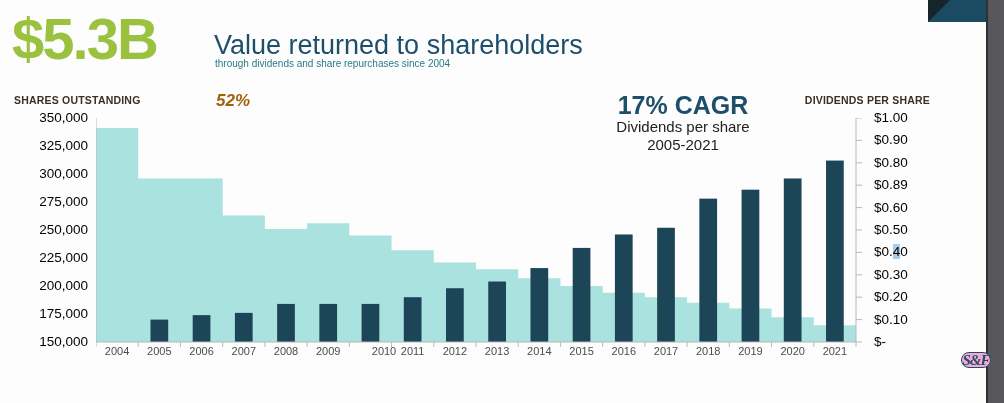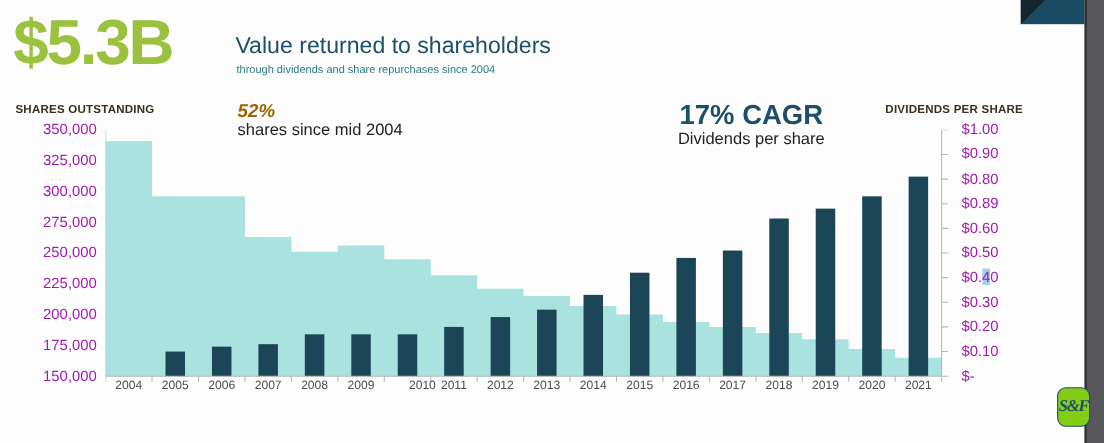--- a/index.html
+++ b/index.html
@@ -47,21 +47,21 @@
     left: 12px; top: 10px;
     font-size: 58px;
     font-weight: bold;
     color: #9ac23f;
     letter-spacing: -2px;
     line-height: 1;
   }
   .hero-title {
     position: absolute;
     left: 214px; top: 30px;
-    font-size: 21px;
+    font-size: 27px;
     color: #1d4f6b;
     line-height: 1.15;
     white-space: nowrap;
   }
   .hero-sub {
     position: absolute;
     left: 215px; top: 58px;
     font-size: 10px;
     color: #2a7b86;
     white-space: nowrap;
@@ -84,21 +84,21 @@
     position: absolute;
     left: 96px;
     top: 118px;
     width: 760px;
     height: 224px;
   }
   #plot svg { display: block; }
   .tick {
     position: absolute;
     font-size: 13.5px;
-    color: #a21caf;
+    color: #000000;
     white-space: nowrap;
     line-height: 1;
   }
   .tick.l { text-align: right; }
   .tick.r { text-align: center; }
   .sel-hl { background: #a8cdea; }
 
   .xlabels { position: absolute; left: 96px; top: 345px; width: 760px; height: 16px; }
   .xlab {
     position: absolute;
@@ -121,24 +121,24 @@
   #callout-shares .line { font-size: 15px; color: #222222; }
 
   #callout-cagr { left: 608px; top: 92px; text-align: center; width: 150px; }
   #callout-cagr .big  { font-size: 25px; color: #1d4f6b; }
   #callout-cagr .line { font-size: 15px; color: #222222; }
 
   
   .logo {
     position: absolute;
     left: 961px; top: 352px;
-    width: 30px; height: 36px;
+    width: 30px; height: 16px;
     border: 1.6px solid #1d4f6b;
     border-radius: 8px;
-    background: #84cc16;
+    background: #f9a8d4;
     box-sizing: border-box;
     display: flex;
     align-items: center;
     justify-content: center;
     font-family: "Liberation Serif", serif;
     font-size: 15px;
     font-style: italic;
     font-weight: bold;
     color: #1d4f6b;
     letter-spacing: -1px;
@@ -264,23 +264,23 @@
       <div class="xlab" style="left: 527.778px;">2016</div>
       <div class="xlab" style="left: 570px;">2017</div>
       <div class="xlab" style="left: 612.222px;">2018</div>
       <div class="xlab" style="left: 654.444px;">2019</div>
       <div class="xlab" style="left: 696.667px;">2020</div>
       <div class="xlab" style="left: 738.889px;">2021</div>
     </div>
 
   <div class="callout" id="callout-shares">
     <div class="big">52%</div>
-    <div class="line">shares since mid 2004</div>
   </div>
 
   <div class="callout" id="callout-cagr">
     <div class="big">17% CAGR</div>
     <div class="line">Dividends per share</div>
+    <div class="line">2005-2021</div>
   </div>
 
   <div class="logo">S&amp;F</div>
 
 </div>
 
 </body></html>

